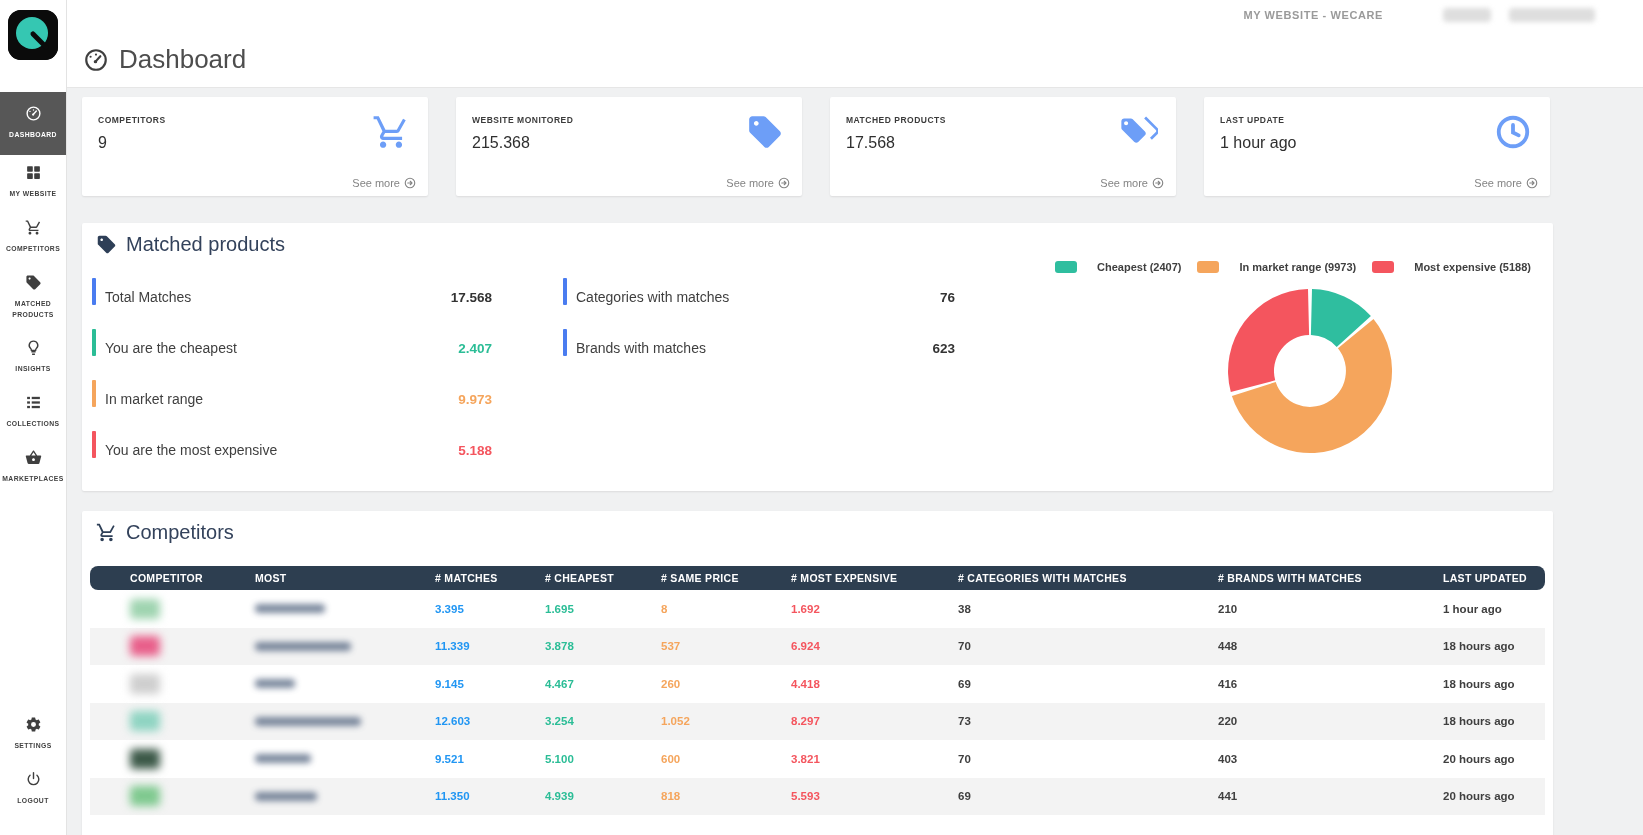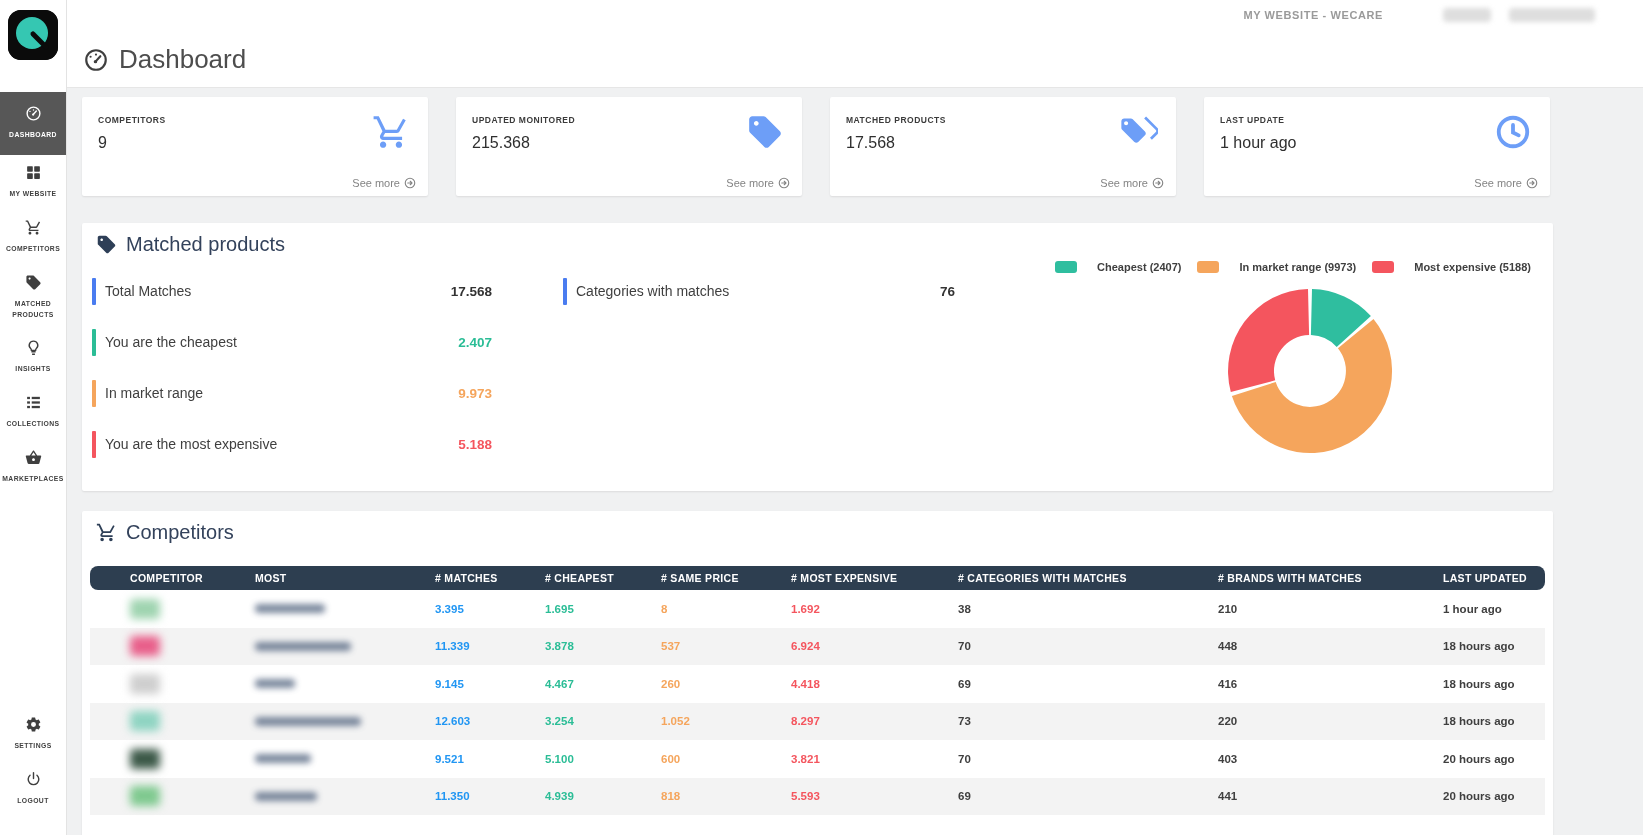--- a/index.html
+++ b/index.html
@@ -54,21 +54,21 @@
   .panel-matched { margin-top:27px; height:268px; }
   .panel-competitors { margin-top:20px; height:332px; }
   .panel-title { position:absolute; left:14px; top:10px; display:flex; align-items:center; gap:9px;
     color:#33425b; font-size:20px; }
   .panel-title .icon svg { width:21px; height:21px; color:#2e3f57; }
 
   
   .mcol { position:absolute; top:54px; }
   .mcol-left  { left:10px;  width:400px; }
   .mcol-right { left:481px; width:392px; }
-  .mstat { display:flex; align-items:center; height:28px; margin-bottom:23px; }
+  .mstat { display:flex; align-items:flex-end; height:28px; margin-bottom:23px; }
   .mbar { width:4px; height:27px; border-radius:1px; margin-right:9px; flex:0 0 4px; }
   .mlabel { font-size:14px; color:#3f3f3f; }
   .mval { margin-left:auto; font-size:13.5px; font-weight:bold; }
 
   
   .legend { position:absolute; right:22px; top:38px; display:flex; gap:16px; align-items:center; }
   .legend-item { display:flex; align-items:center; gap:20px; cursor:pointer; }
   .legend-swatch { width:22px; height:12px; border-radius:3px; }
   .legend-label { font-size:11px; font-weight:bold; color:#3f3f3f; }
   .donut-wrap { position:absolute; left:1128px; top:48px; width:200px; height:200px; }
@@ -199,21 +199,21 @@
           <span>See more</span>
           <span class="icon">
             <svg viewBox="0 0 24 24" fill="none" stroke="currentColor" stroke-width="2.2">
               <circle cx="12" cy="12" r="9.5"></circle>
               <path d="M7.5 12h8M12.5 8.5 16 12l-3.5 3.5" stroke-linecap="round" stroke-linejoin="round"></path>
             </svg>
           </span>
         </div>
       </div>
       <div class="card">
-        <div class="card-label">UPDATED MONITORED</div>
+        <div class="card-label">WEBSITE MONITORED</div>
         <div class="card-value">215.368</div>
         <div class="card-icon"><span class="icon">
             <svg viewBox="0 0 24 24" fill="currentColor">
               <path d="M21.4 11.6l-9-9C12 2.2 11.5 2 11 2H4c-1.1 0-2 .9-2 2v7c0 .5.2 1 .6 1.4l9 9c.4.4.9.6 1.4.6s1-.2 1.4-.6l7-7c.4-.4.6-.9.6-1.4s-.2-1-.6-1.4zM6.5 8C5.7 8 5 7.3 5 6.5S5.7 5 6.5 5 8 5.7 8 6.5 7.3 8 6.5 8z"></path>
             </svg>
           </span></div>
         <div class="see-more">
           <span>See more</span>
           <span class="icon">
             <svg viewBox="0 0 24 24" fill="none" stroke="currentColor" stroke-width="2.2">
@@ -306,20 +306,25 @@
           <span class="mbar" style="background:#f4555e"></span>
           <span class="mlabel">You are the most expensive</span>
           <span class="mval" style="color:#f4555e">5.188</span>
         </div>
       </div>
     <div class="mcol mcol-right" id="matched-right">
         <div class="mstat">
           <span class="mbar" style="background:#4a7cf0"></span>
           <span class="mlabel">Categories with matches</span>
           <span class="mval" style="color:#333333">76</span>
+        </div>
+        <div class="mstat">
+          <span class="mbar" style="background:#4a7cf0"></span>
+          <span class="mlabel">Brands with matches</span>
+          <span class="mval" style="color:#333333">623</span>
         </div>
       </div>
     <div class="donut-wrap">
       <svg id="donut" width="200" height="200" viewBox="0 0 200 200">
           <path d="M102.0 18.0 A82 82 0 0 1 160.9 45.1 L126.7 75.9 A36 36 0 0 0 100.9 64.0 Z" fill="#2fbe9f"></path>
           <path d="M163.5 48.1 A82 82 0 1 1 21.9 124.9 L65.7 111.0 A36 36 0 1 0 127.9 77.2 Z" fill="#f5a55c"></path>
           <path d="M20.8 121.1 A82 82 0 0 1 98.0 18.0 L99.1 64.0 A36 36 0 0 0 65.2 109.3 Z" fill="#f4555e"></path>
         </svg>
     </div>
   </div>

